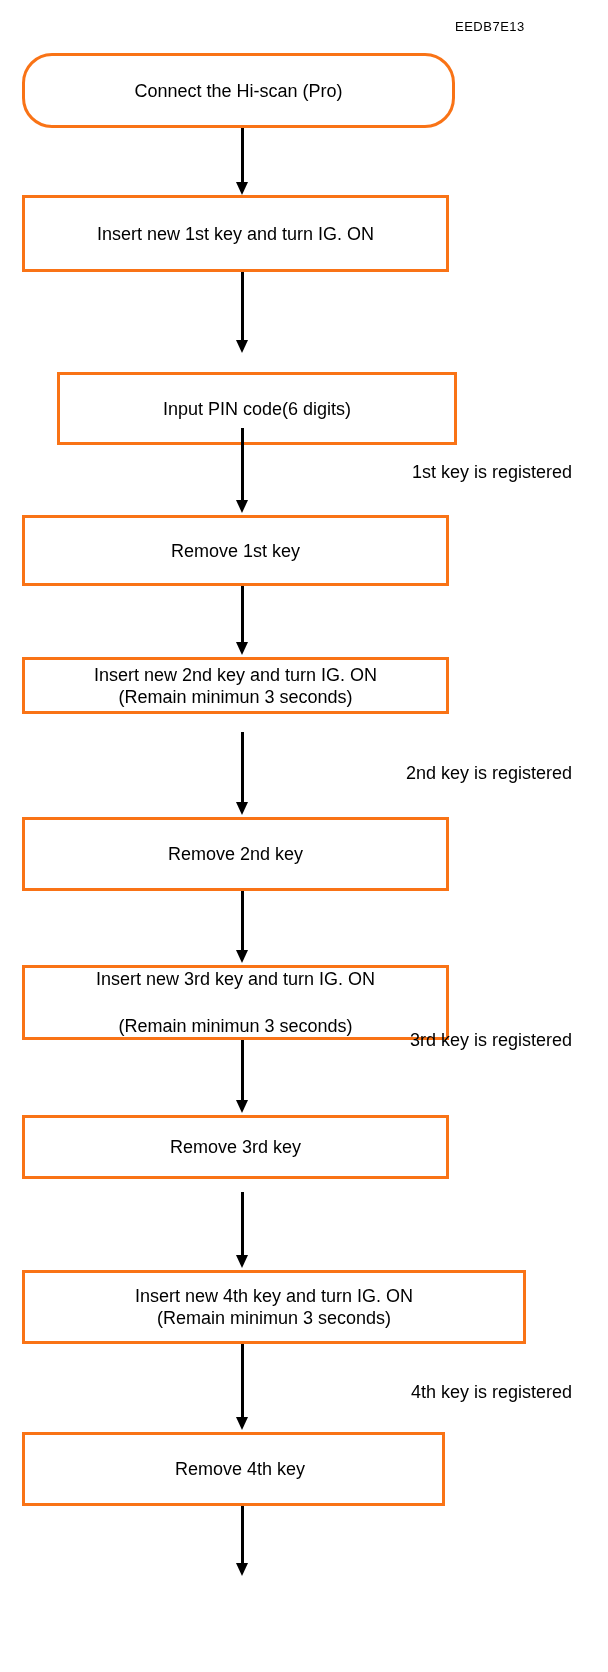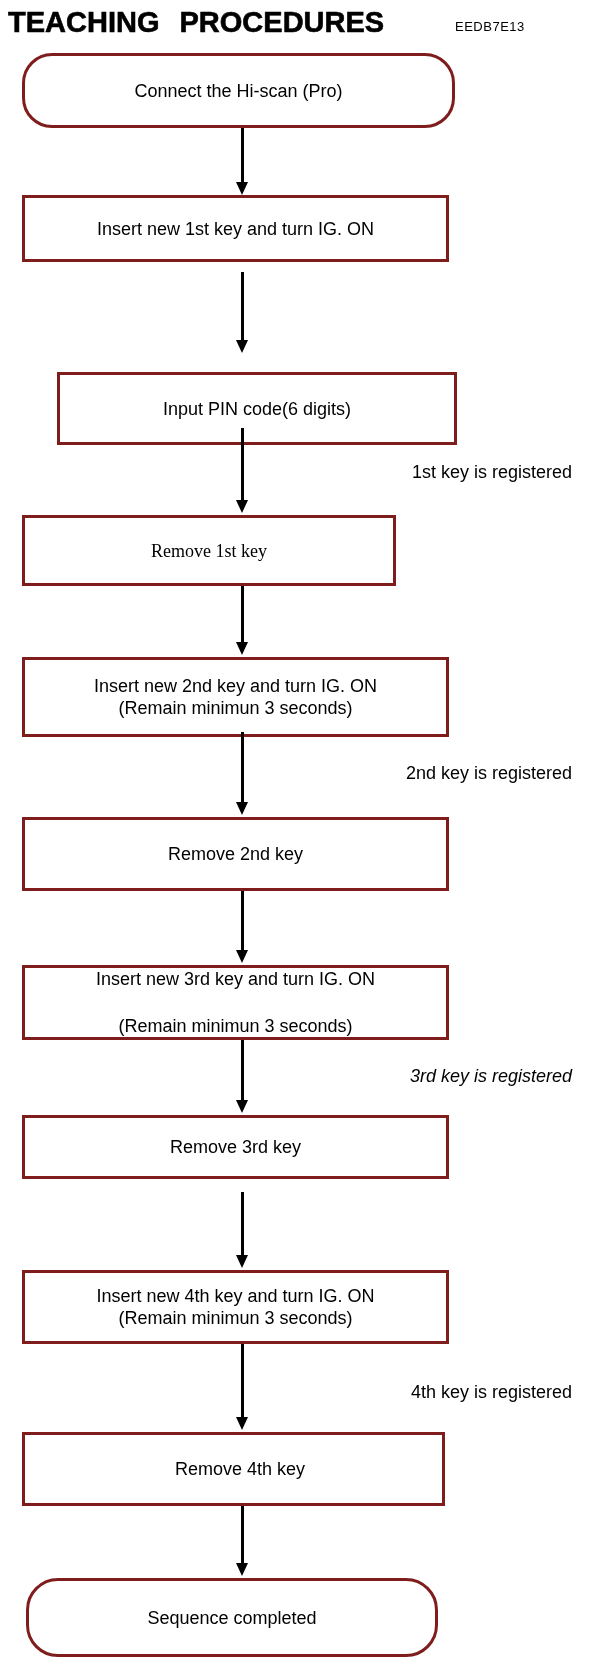--- a/index.html
+++ b/index.html
@@ -31,21 +31,21 @@
     left: 455px;
     top: 19px;
     font-size: 13px;
     font-weight: normal;
     letter-spacing: 0.5px;
     white-space: nowrap;
   }
   .node {
     position: absolute;
     background: #ffffff;
-    border: 3px solid #7f1d1d;
+    border: 3px solid #f97316;
     display: flex;
     flex-direction: column;
     align-items: center;
     justify-content: center;
     text-align: center;
     font-size: 18px;
     line-height: 22px;
     box-sizing: border-box;
   }
   .node.rounded { border-radius: 30px; }
@@ -77,69 +77,65 @@
     font-size: 18px;
     white-space: nowrap;
     text-align: right;
   }
 </style>
 </head>
 <body>
 
 <div id="page">
 
-  <div class="title">TEACHING PROCEDURES</div>
   <div class="doc-code">EEDB7E13</div>
 
   <div class="node rounded" style="left:22px; top:53px; width:433px; height:75px;">
     <span>Connect the Hi-scan (Pro)</span>
   </div>
 
-  <div class="node" style="left:22px; top:195px; width:427px; height:67px;">
+  <div class="node" style="left:22px; top:195px; width:427px; height:77px;">
     <span>Insert new 1st key and turn IG. ON</span>
   </div>
 
   <div class="node" style="left:22px; top:372px; width:400px; height:73px;margin-left:35px;">
     <span>Input PIN code(6 digits)</span>
   </div>
 
-  <div class="node" style="left:22px; top:515px; width:374px; height:71px;font-family:Liberation Serif, serif;">
+  <div class="node" style="left:22px; top:515px; width:427px; height:71px;">
     <span>Remove 1st key</span>
   </div>
 
-  <div class="node" style="left:22px; top:657px; width:427px; height:80px;">
+  <div class="node" style="left:22px; top:657px; width:427px; height:57px;">
     <span>Insert new 2nd key and turn IG. ON</span>
     <span>(Remain minimun 3 seconds)</span>
   </div>
 
   <div class="node" style="left:22px; top:817px; width:427px; height:74px;">
     <span>Remove 2nd key</span>
   </div>
 
   <div class="node" style="left:22px; top:965px; width:427px; height:75px;justify-content:space-between;">
     <span>Insert new 3rd key and turn IG. ON</span>
     <span>(Remain minimun 3 seconds)</span>
   </div>
 
   <div class="node" style="left:22px; top:1115px; width:427px; height:64px;">
     <span>Remove 3rd key</span>
   </div>
 
-  <div class="node" style="left:22px; top:1270px; width:427px; height:74px;">
+  <div class="node" style="left:22px; top:1270px; width:504px; height:74px;">
     <span>Insert new 4th key and turn IG. ON</span>
     <span>(Remain minimun 3 seconds)</span>
   </div>
 
   <div class="node" style="left:22px; top:1432px; width:423px; height:74px;padding-left:13px;">
     <span>Remove 4th key</span>
   </div>
 
-  <div class="node rounded" style="left:26px; top:1578px; width:412px; height:79px; border-radius:32px;">
-    <span>Sequence completed</span>
-  </div>
 
   <div class="arrow" style="left:236px; top:128px;  height:67px;">
       <div class="shaft"></div>
       <div class="head"></div>
     </div>
   <div class="arrow" style="left:236px; top:272px;  height:81px;">
       <div class="shaft"></div>
       <div class="head"></div>
     </div>
   <div class="arrow" style="left:236px; top:428px;  height:85px;">
@@ -170,16 +166,16 @@
       <div class="shaft"></div>
       <div class="head"></div>
     </div>
   <div class="arrow" style="left:236px; top:1506px; height:70px;">
       <div class="shaft"></div>
       <div class="head"></div>
     </div>
 
   <div class="side-label" style="top:462px;">1st key is registered</div>
   <div class="side-label" style="top:763px;">2nd key is registered</div>
-  <div class="side-label" style="top:1066px;font-style:italic;">3rd key is registered</div>
+  <div class="side-label" style="top:1030px;">3rd key is registered</div>
   <div class="side-label" style="top:1382px;">4th key is registered</div>
 
 </div>
 
 </body></html>

